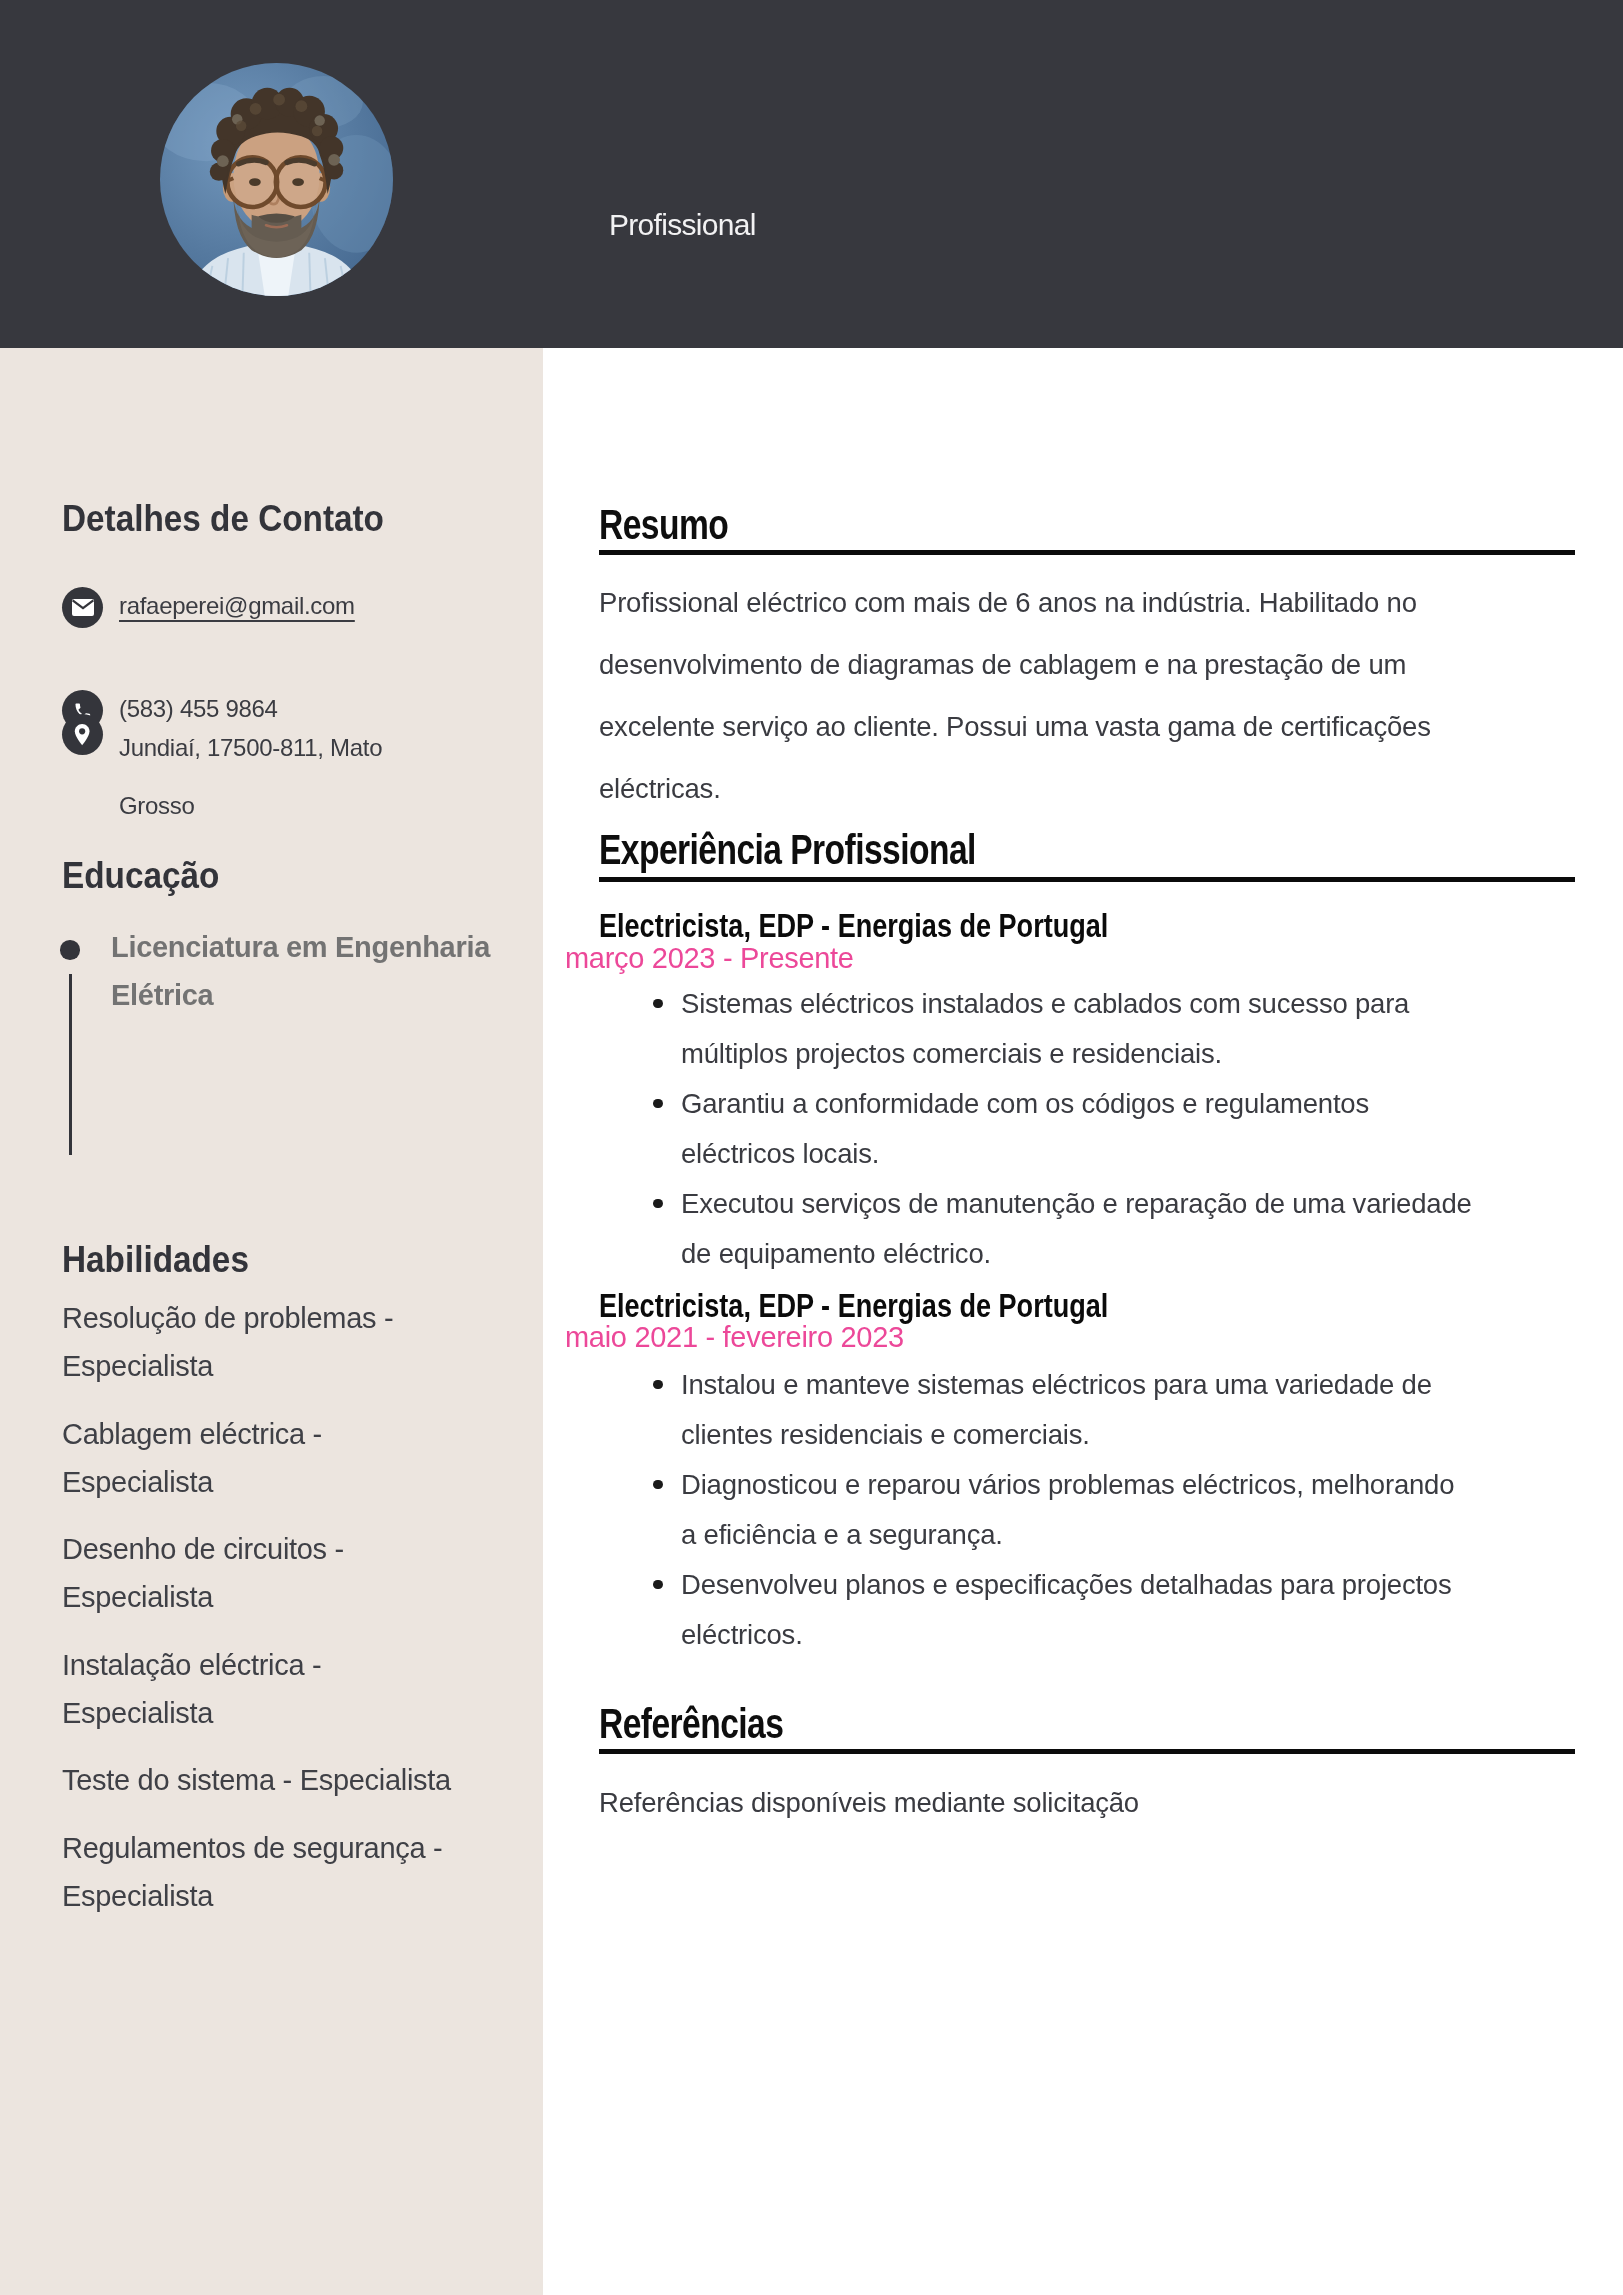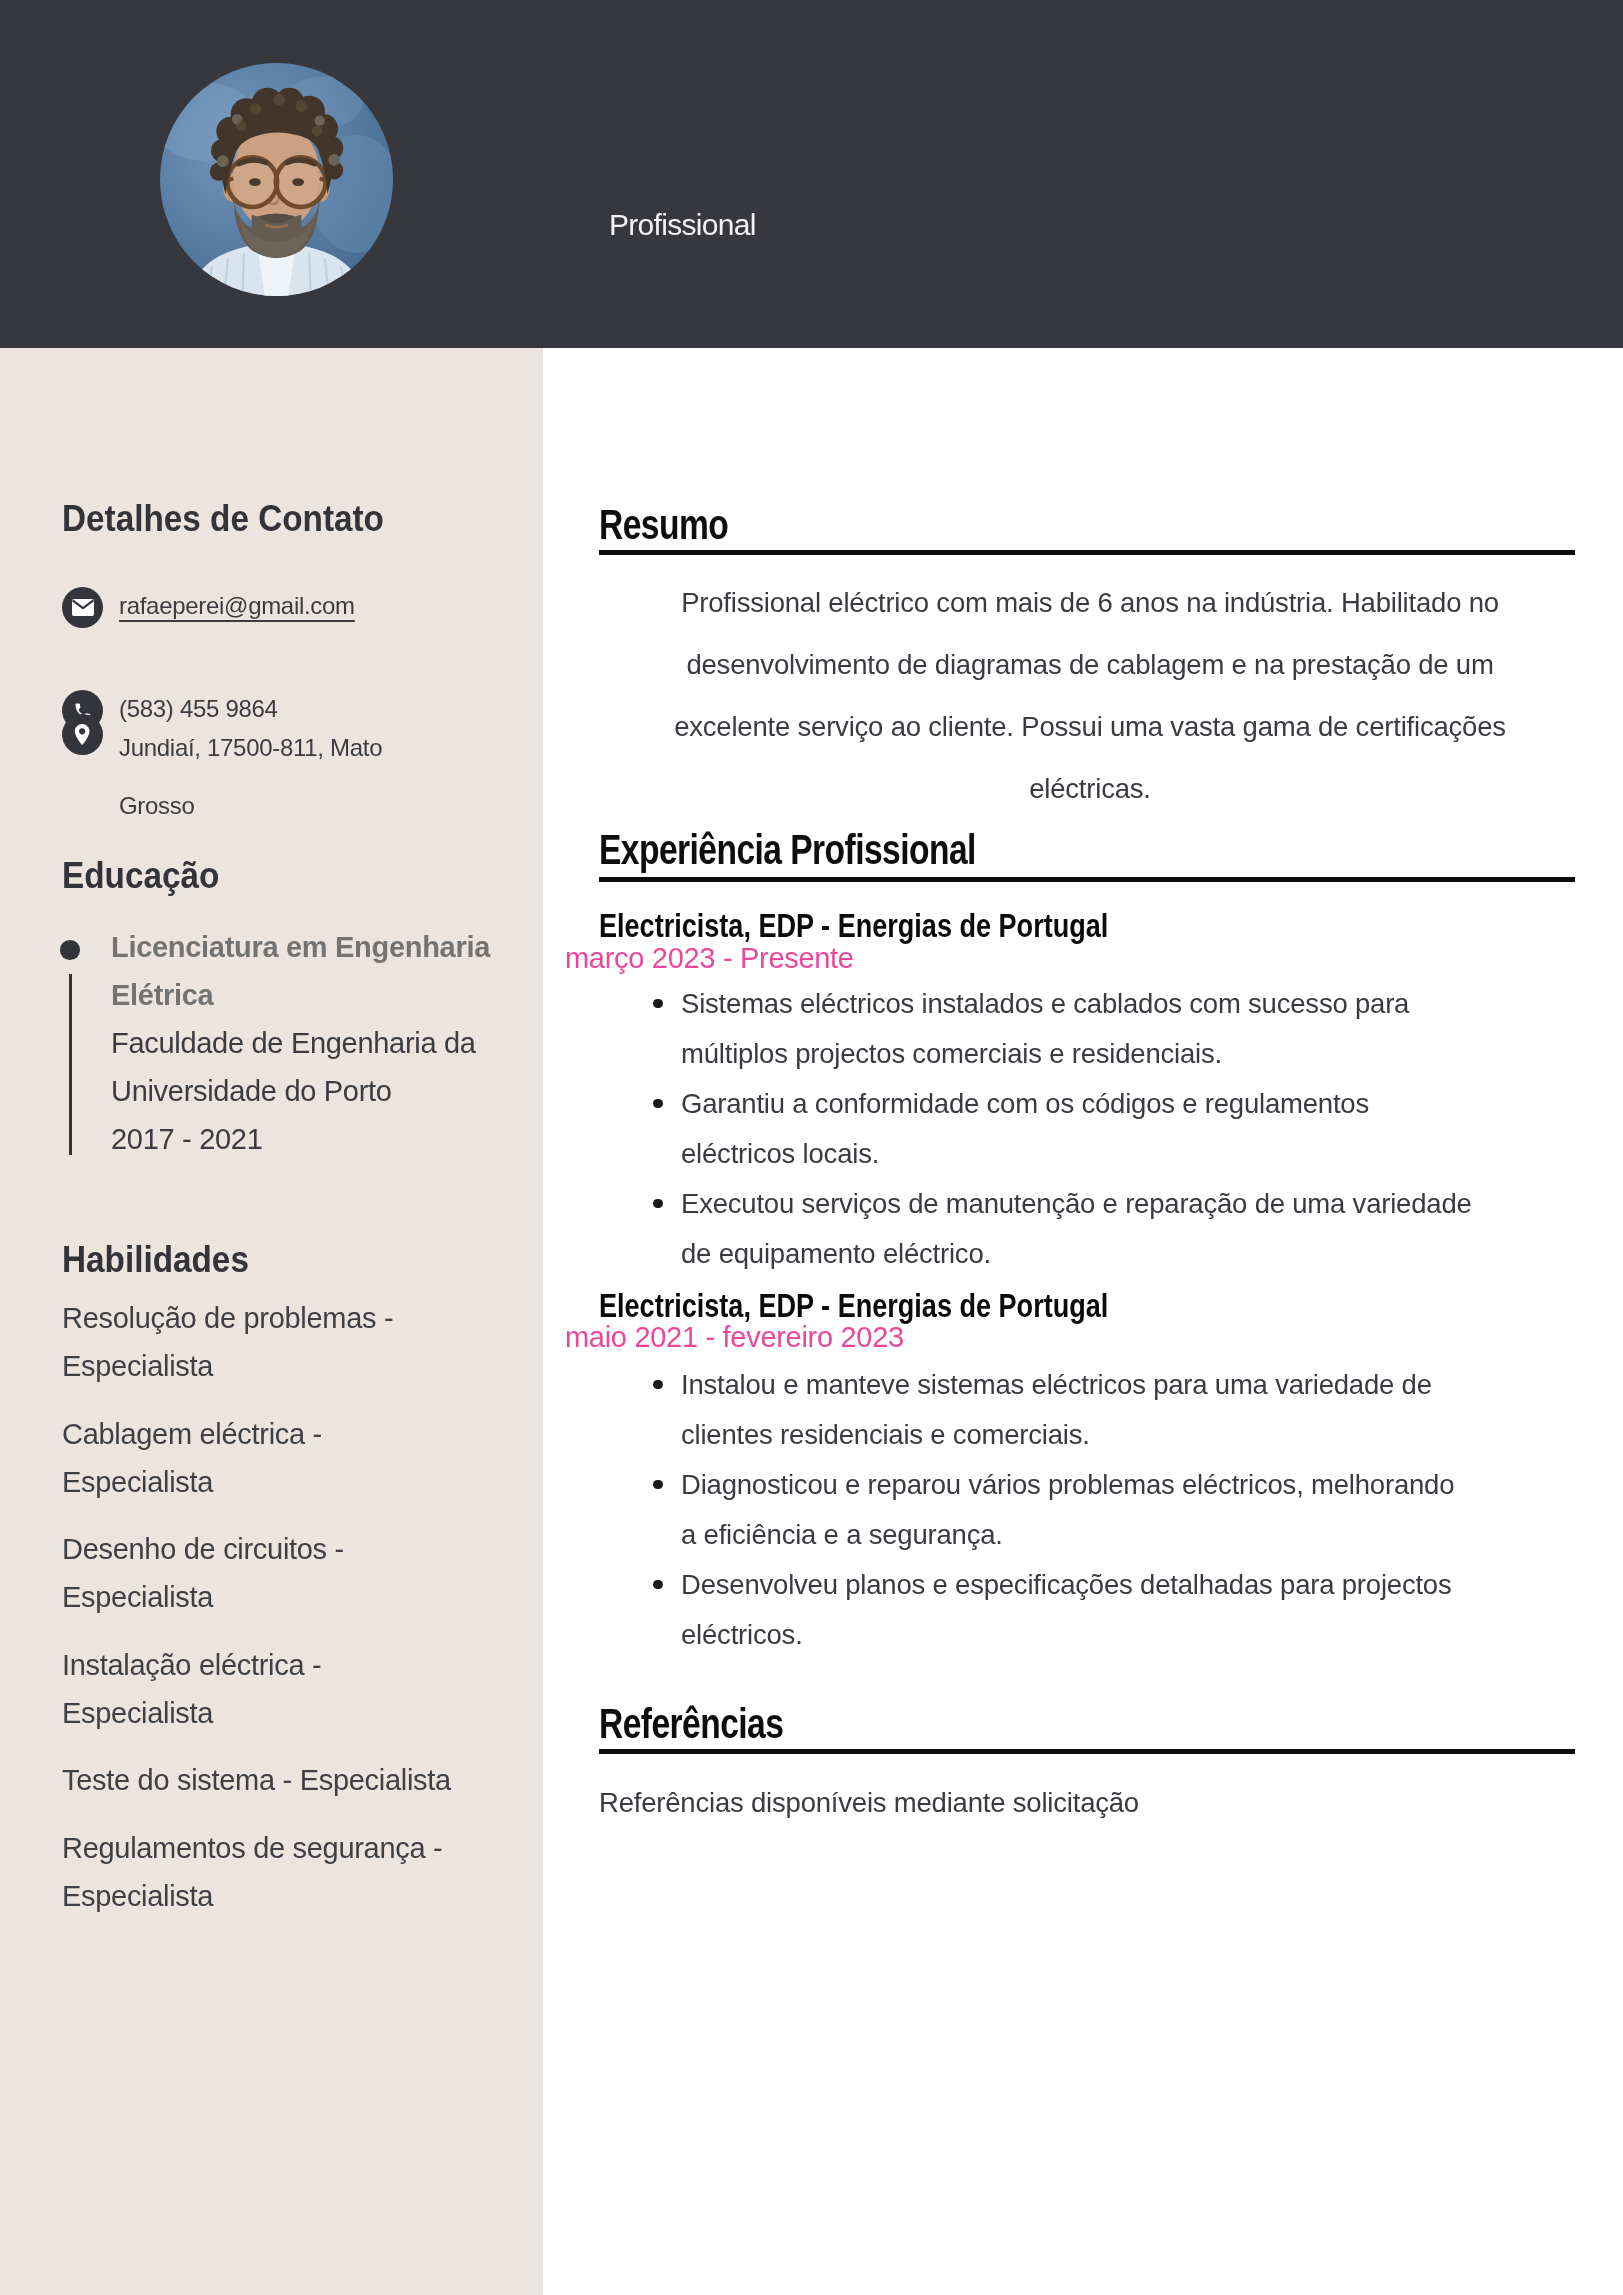--- a/index.html
+++ b/index.html
@@ -64,21 +64,21 @@
   }
   
   .main-heading {
     position:absolute; left:599px;
     font-size:42px; font-weight:700; color:#0E0E0E; letter-spacing:-0.7px;
     transform:scaleX(0.8); transform-origin:left top; white-space:nowrap;
   }
   .heading-rule { position:absolute; left:599px; width:976px; height:5.2px; background:#0B0B0B; }
   .summary-text {
     position:absolute; left:599px; top:572px; width:982px;
-    font-size:27.5px; color:#3A3B41; line-height:62px; letter-spacing:-0.2px;text-align:center;
+    font-size:27.5px; color:#3A3B41; line-height:62px; letter-spacing:-0.2px;
   }
   .jobtitle {
     position:absolute; left:599px;
     font-size:33px; font-weight:700; color:#0B0B0B; white-space:nowrap;
     transform:scaleX(0.82); transform-origin:left top;
   }
   .jobdate {
     position:absolute; left:565px;
     font-size:29px; font-weight:400; color:#ec4899; white-space:nowrap; letter-spacing:-0.3px;
   }
@@ -225,23 +225,20 @@
     </span>
     <span class="contact-text prewrap" style="top:4.6px; line-height:58px;">Jundiaí, 17500-811, Mato
 Grosso</span>
   </div>
 
   <div class="side-heading" style="top:855px;">Educação</div>
   <div class="edu-dot"></div>
   <div class="edu-line"></div>
   <div class="edu-degree prewrap">Licenciatura em Engenharia
 Elétrica</div>
-  <div class="edu-school prewrap"><span>Faculdade de Engenharia da
-Universidade do Porto</span>
-<span>2017 - 2021</span></div>
 
   <div class="side-heading" style="top:1239px;">Habilidades</div>
   <ul class="skills-list">
     <li>Resolução de problemas -
 Especialista</li>
     <li>Cablagem eléctrica -
 Especialista</li>
     <li>Desenho de circuitos -
 Especialista</li>
     <li>Instalação eléctrica -

